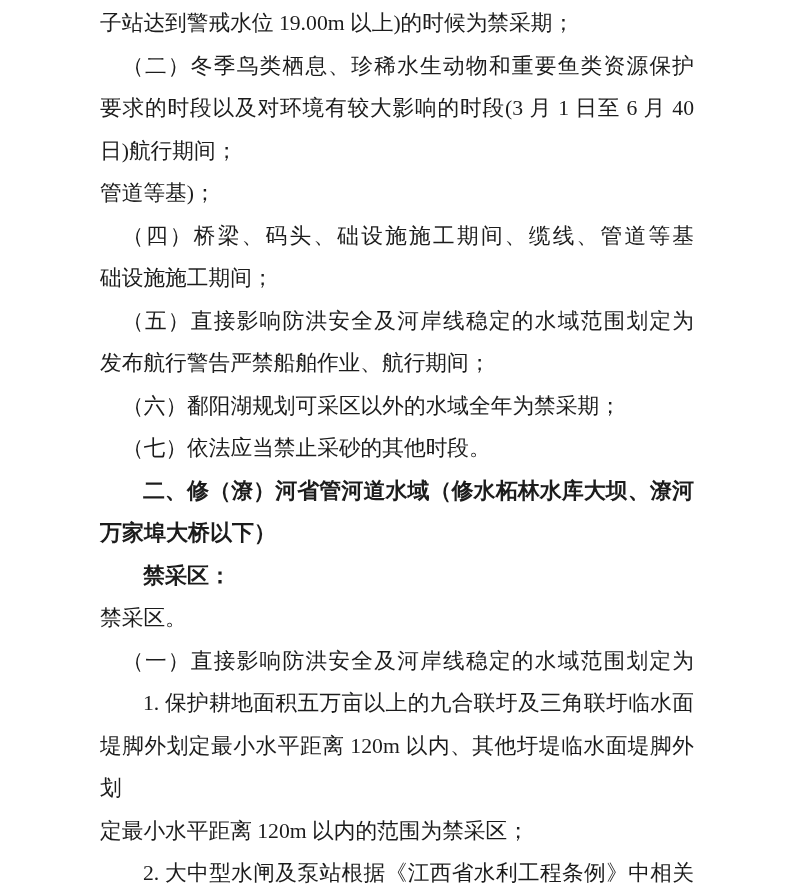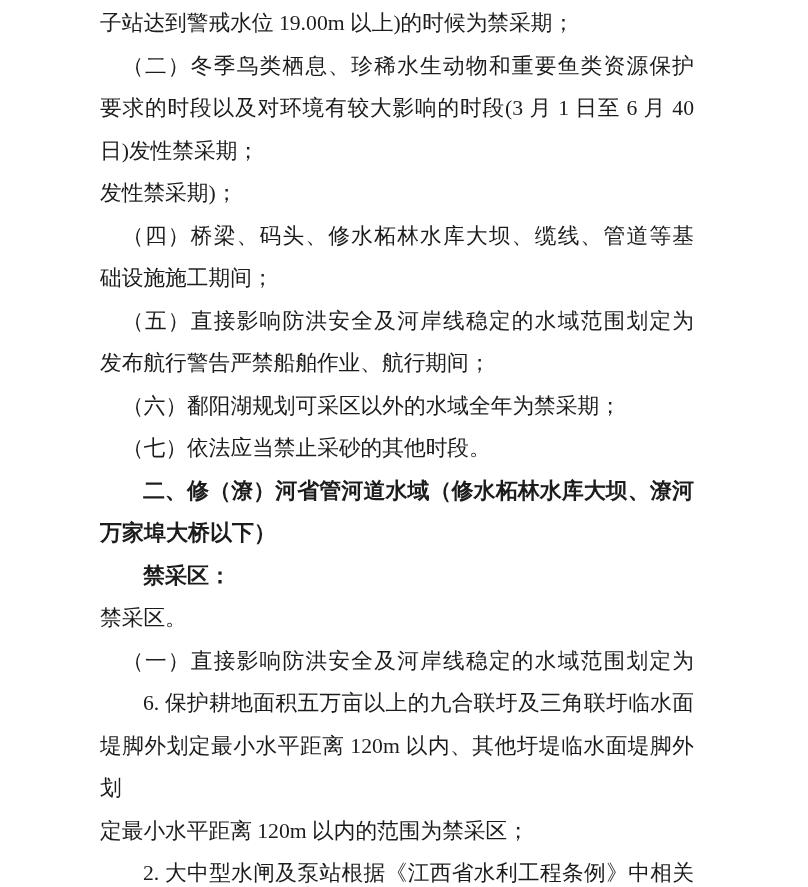--- a/index.html
+++ b/index.html
@@ -40,30 +40,30 @@
     font-size: 22px;
   }
 </style>
 </head>
 <body>
 
 <div class="page">
   <div class="ln">子站达到警戒水位 19.00m 以上)的时候为禁采期；</div>
   <div class="ln ind1 just">（二）冬季鸟类栖息、珍稀水生动物和重要鱼类资源保护</div>
   <div class="ln just">要求的时段以及对环境有较大影响的时段(3 月 1 日至 6 月 40</div>
-  <div class="ln">日)发性禁采期；</div>
-  <div class="ln">发性禁采期)；</div>
-  <div class="ln ind1 just">（四）桥梁、码头、修水柘林水库大坝、缆线、管道等基</div>
+  <div class="ln">日)航行期间；</div>
+  <div class="ln">管道等基)；</div>
+  <div class="ln ind1 just">（四）桥梁、码头、础设施施工期间、缆线、管道等基</div>
   <div class="ln">础设施施工期间；</div>
   <div class="ln ind1 just">（五）直接影响防洪安全及河岸线稳定的水域范围划定为</div>
   <div class="ln">发布航行警告严禁船舶作业、航行期间；</div>
   <div class="ln ind1">（六）鄱阳湖规划可采区以外的水域全年为禁采期；</div>
   <div class="ln ind1">（七）依法应当禁止采砂的其他时段。</div>
   <div class="ln ind2 just bold">二、修（潦）河省管河道水域（修水柘林水库大坝、潦河</div>
   <div class="ln bold">万家埠大桥以下）</div>
   <div class="ln ind2 bold">禁采区：</div>
   <div class="ln">禁采区。</div>
   <div class="ln ind1 just">（一）直接影响防洪安全及河岸线稳定的水域范围划定为</div>
-  <div class="ln ind2 just">6. 保护耕地面积五万亩以上的九合联圩及三角联圩临水面</div>
+  <div class="ln ind2 just">1. 保护耕地面积五万亩以上的九合联圩及三角联圩临水面</div>
   <div class="ln just">堤脚外划定最小水平距离 120m 以内、其他圩堤临水面堤脚外划</div>
   <div class="ln">定最小水平距离 120m 以内的范围为禁采区；</div>
   <div class="ln ind2 just">2. 大中型水闸及泵站根据《江西省水利工程条例》中相关</div>
 </div>
 
 </body></html>

